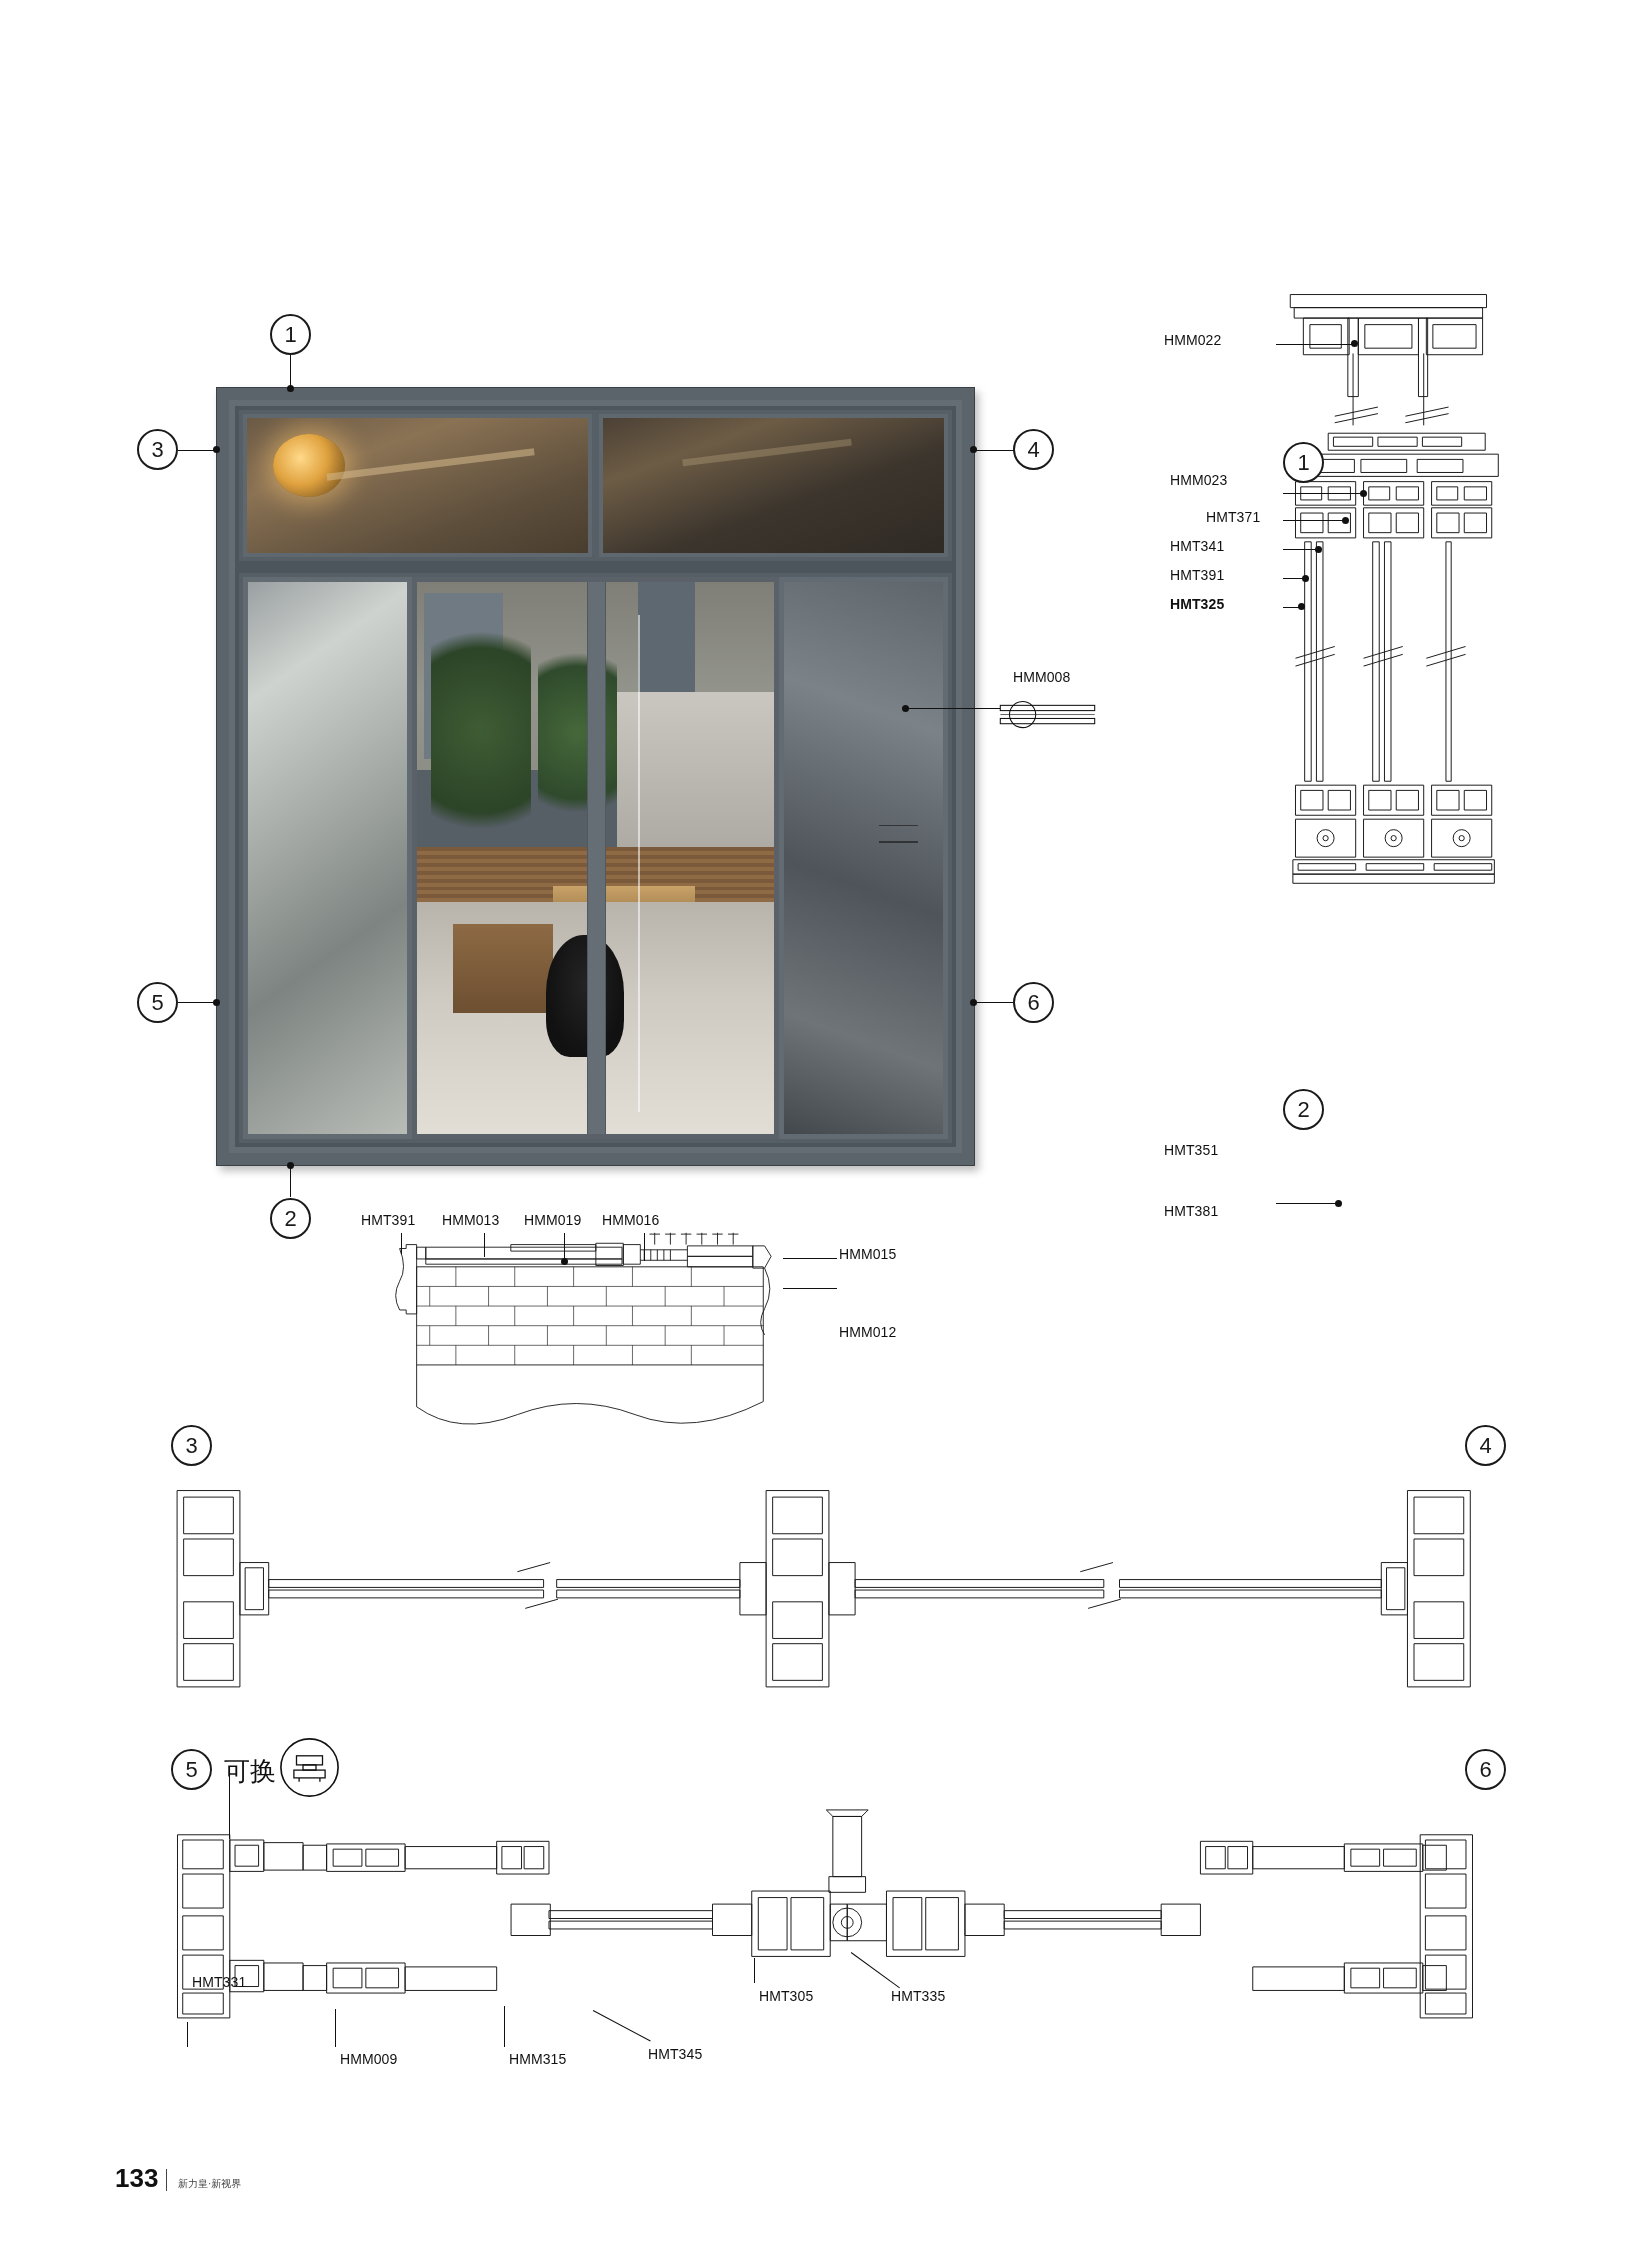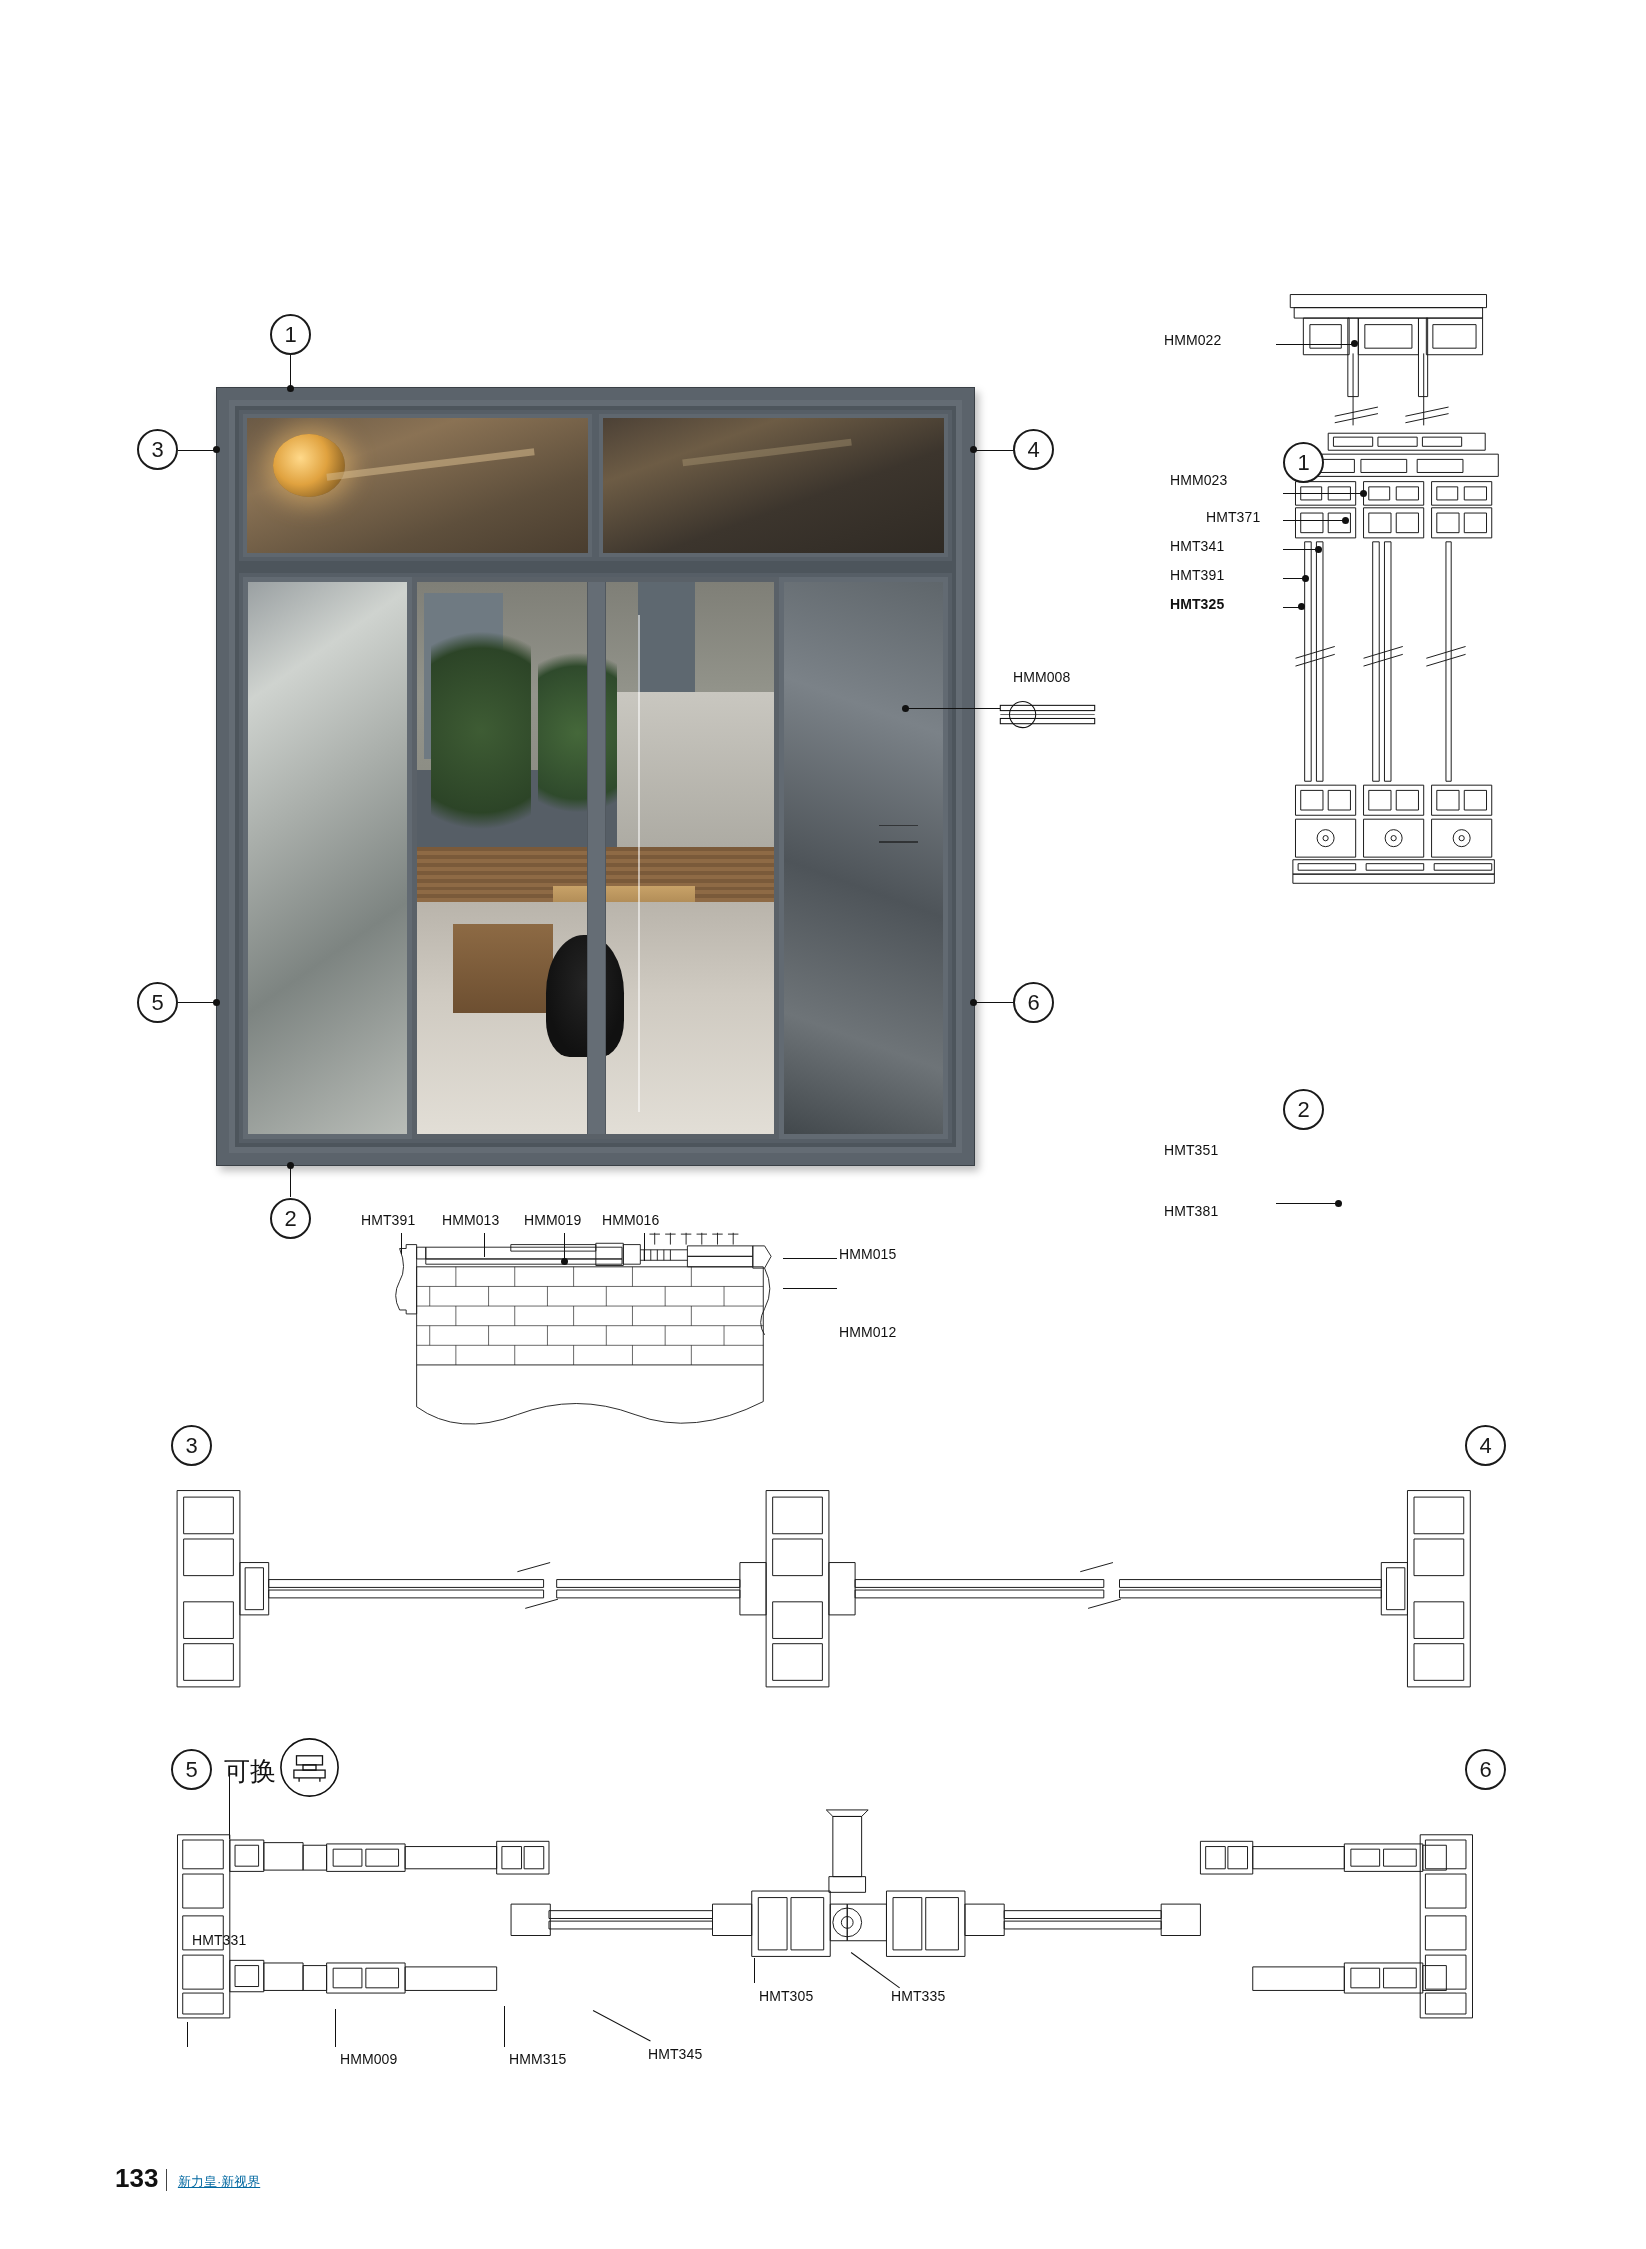--- a/index.html
+++ b/index.html
@@ -183,24 +183,23 @@
   #footer .pg {
     font-size: 26px;
     font-weight: bold;
     color: #111;
     margin-top: 9px;
   }
   #footer .sep {
     width: 1.3px; height: 22px; background: #444; margin: 0 3.9px 2.6px 1.3px;
   }
   #footer .ft {
-    font-size: 13px;
-    color: #0369a1;
+    font-size: 10px;
+    color: #404040;
     padding-bottom: 2.6px;
-    text-decoration: underline;
   }
   .kehuan {
     position: absolute;
     font-size: 26px;
     color: #111;
   }
 </style>
 </head>
 <body>
 
@@ -642,21 +641,21 @@
       <rect x="1924" y="244" width="36" height="38"></rect>
       <rect x="1920" y="44" width="80" height="280"></rect>
       <rect x="1928" y="52" width="62" height="44"></rect>
       <rect x="1928" y="104" width="62" height="52"></rect>
       <rect x="1928" y="168" width="62" height="52"></rect>
       <rect x="1928" y="228" width="62" height="52"></rect>
       <rect x="1928" y="286" width="62" height="32"></rect>
     </g>
   </svg>
 
-  <div class="lbl" style="left:192px; top:1932px;">HMT331</div>
+  <div class="lbl" style="left:192px; top:1974px;">HMT331</div>
   <div class="lead v" style="left:187px; top:2022px; height:25px;"></div>
 
   <div class="lbl" style="left:340px; top:2051px;">HMM009</div>
   <div class="lead v" style="left:335px; top:2009px; height:38px;"></div>
 
   <div class="lbl" style="left:509px; top:2051px;">HMM315</div>
   <div class="lead v" style="left:504px; top:2006px; height:41px;"></div>
 
   <div class="lbl" style="left:648px; top:2046px;">HMT345</div>
   <div class="lead h" style="left:593px; top:2010px; width:65px; transform:rotate(28deg); transform-origin:left center;"></div>

